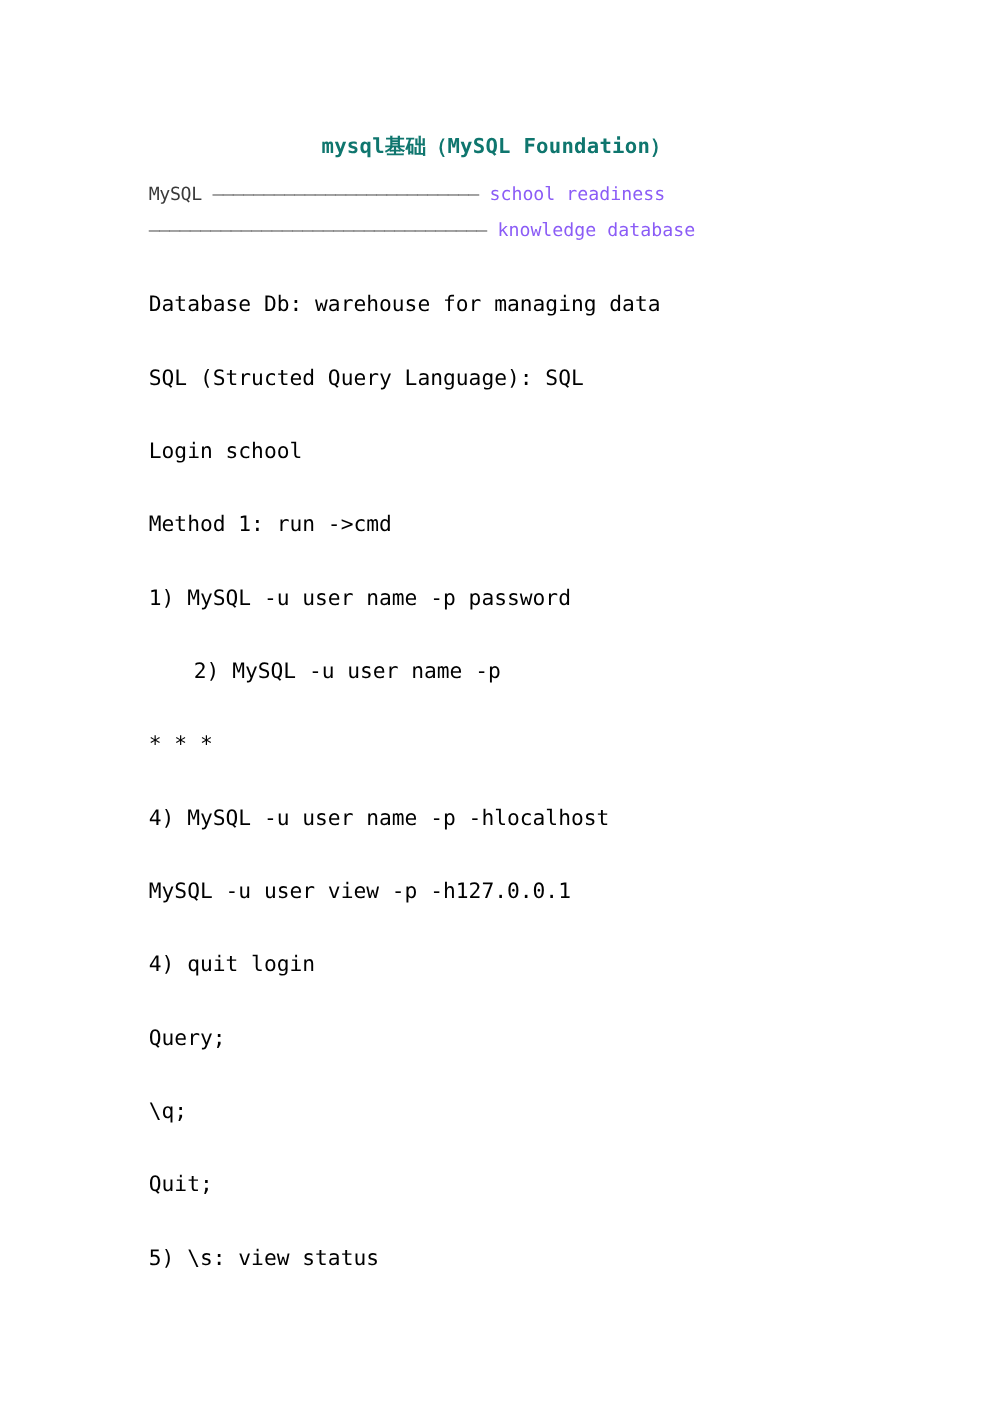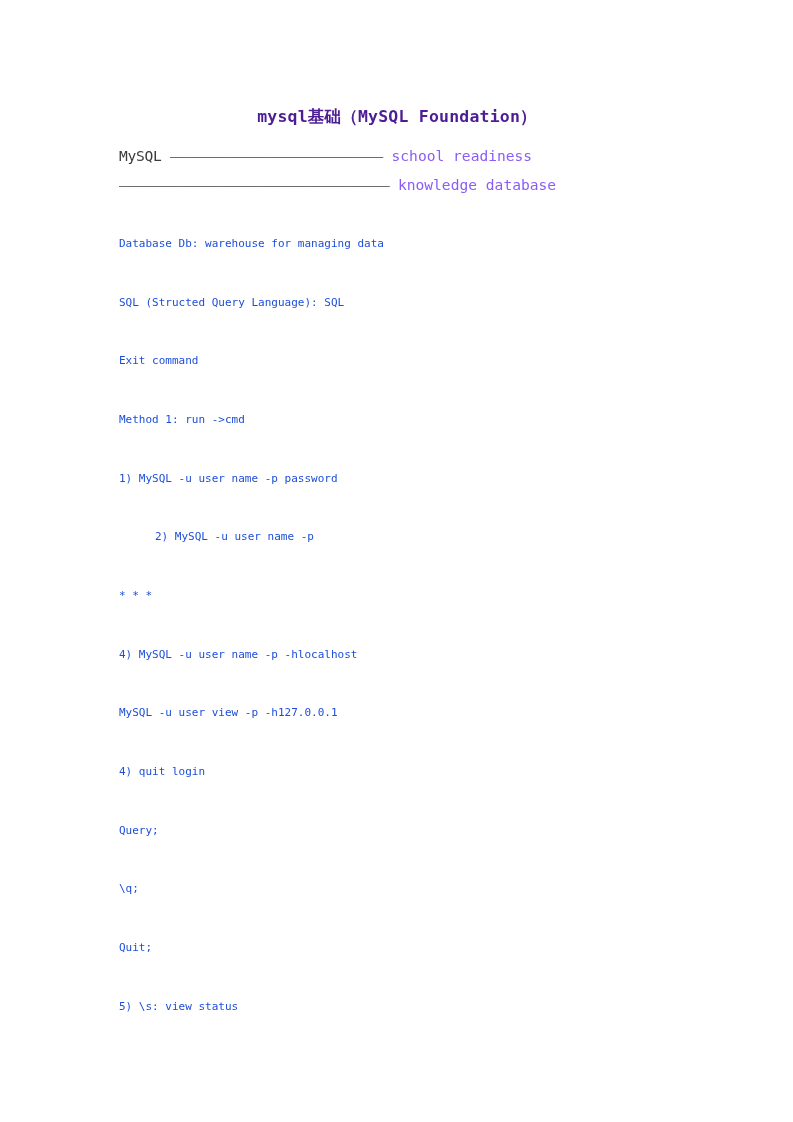--- a/index.html
+++ b/index.html
@@ -28,35 +28,35 @@
     position: absolute;
     left: 119px;
     top: 0;
     width: 556px;
   }
 
   .doc-title {
     font-family: "DejaVu Sans Mono", "Liberation Mono", monospace;
     font-weight: bold;
     font-size: 16.5px;
-    color: #4c1d95;
+    color: #0f766e;
     text-align: center;
     letter-spacing: 0.2px;
     position: absolute;
     left: 0;
     top: 106px;
     width: 556px;
     white-space: nowrap;
   }
 
   .para {
     font-family: "DejaVu Sans Mono", "Liberation Mono", monospace;
-    font-size: 11px;
+    font-size: 17px;
     line-height: 20px;
-    color: #1d4ed8;
+    color: #000000;
     white-space: pre;
     position: absolute;
     left: 0;
     letter-spacing: 0px;
   }
 
   .rule-line {
     font-family: "DejaVu Sans Mono", "Liberation Mono", monospace;
     font-size: 14.6px;
     line-height: 20px;
@@ -86,21 +86,21 @@
     <div class="doc-title">mysql基础（MySQL Foundation）</div>
 
     <div id="rule-lines">
         <div class="rule-line" style="top: 146px;"><span>MySQL </span><span class="dashes">——————————————————————————</span><span class="tail"> school readiness</span></div>
         <div class="rule-line" style="top: 175px;"><span></span><span class="dashes">—————————————————————————————————</span><span class="tail"> knowledge database</span></div>
       </div>
 
     <div id="paragraphs">
         <div class="para" style="top: 234px;">Database Db: warehouse for managing data</div>
         <div class="para" style="top: 293px;">SQL (Structed Query Language): SQL</div>
-        <div class="para" style="top: 351px;">Exit command</div>
+        <div class="para" style="top: 351px;">Login school</div>
         <div class="para" style="top: 410px;">Method 1: run -&gt;cmd</div>
         <div class="para" style="top: 469px;">1) MySQL -u user name -p password</div>
         <div class="para" style="top: 527px; margin-left: 36px;">2) MySQL -u user name -p</div>
         <div class="para" style="top: 586px;">* * *</div>
         <div class="para" style="top: 645px;">4) MySQL -u user name -p -hlocalhost</div>
         <div class="para" style="top: 703px;">MySQL -u user view -p -h127.0.0.1</div>
         <div class="para" style="top: 762px;">4) quit login</div>
         <div class="para" style="top: 821px;">Query;</div>
         <div class="para" style="top: 879px;">\q;</div>
         <div class="para" style="top: 938px;">Quit;</div>

